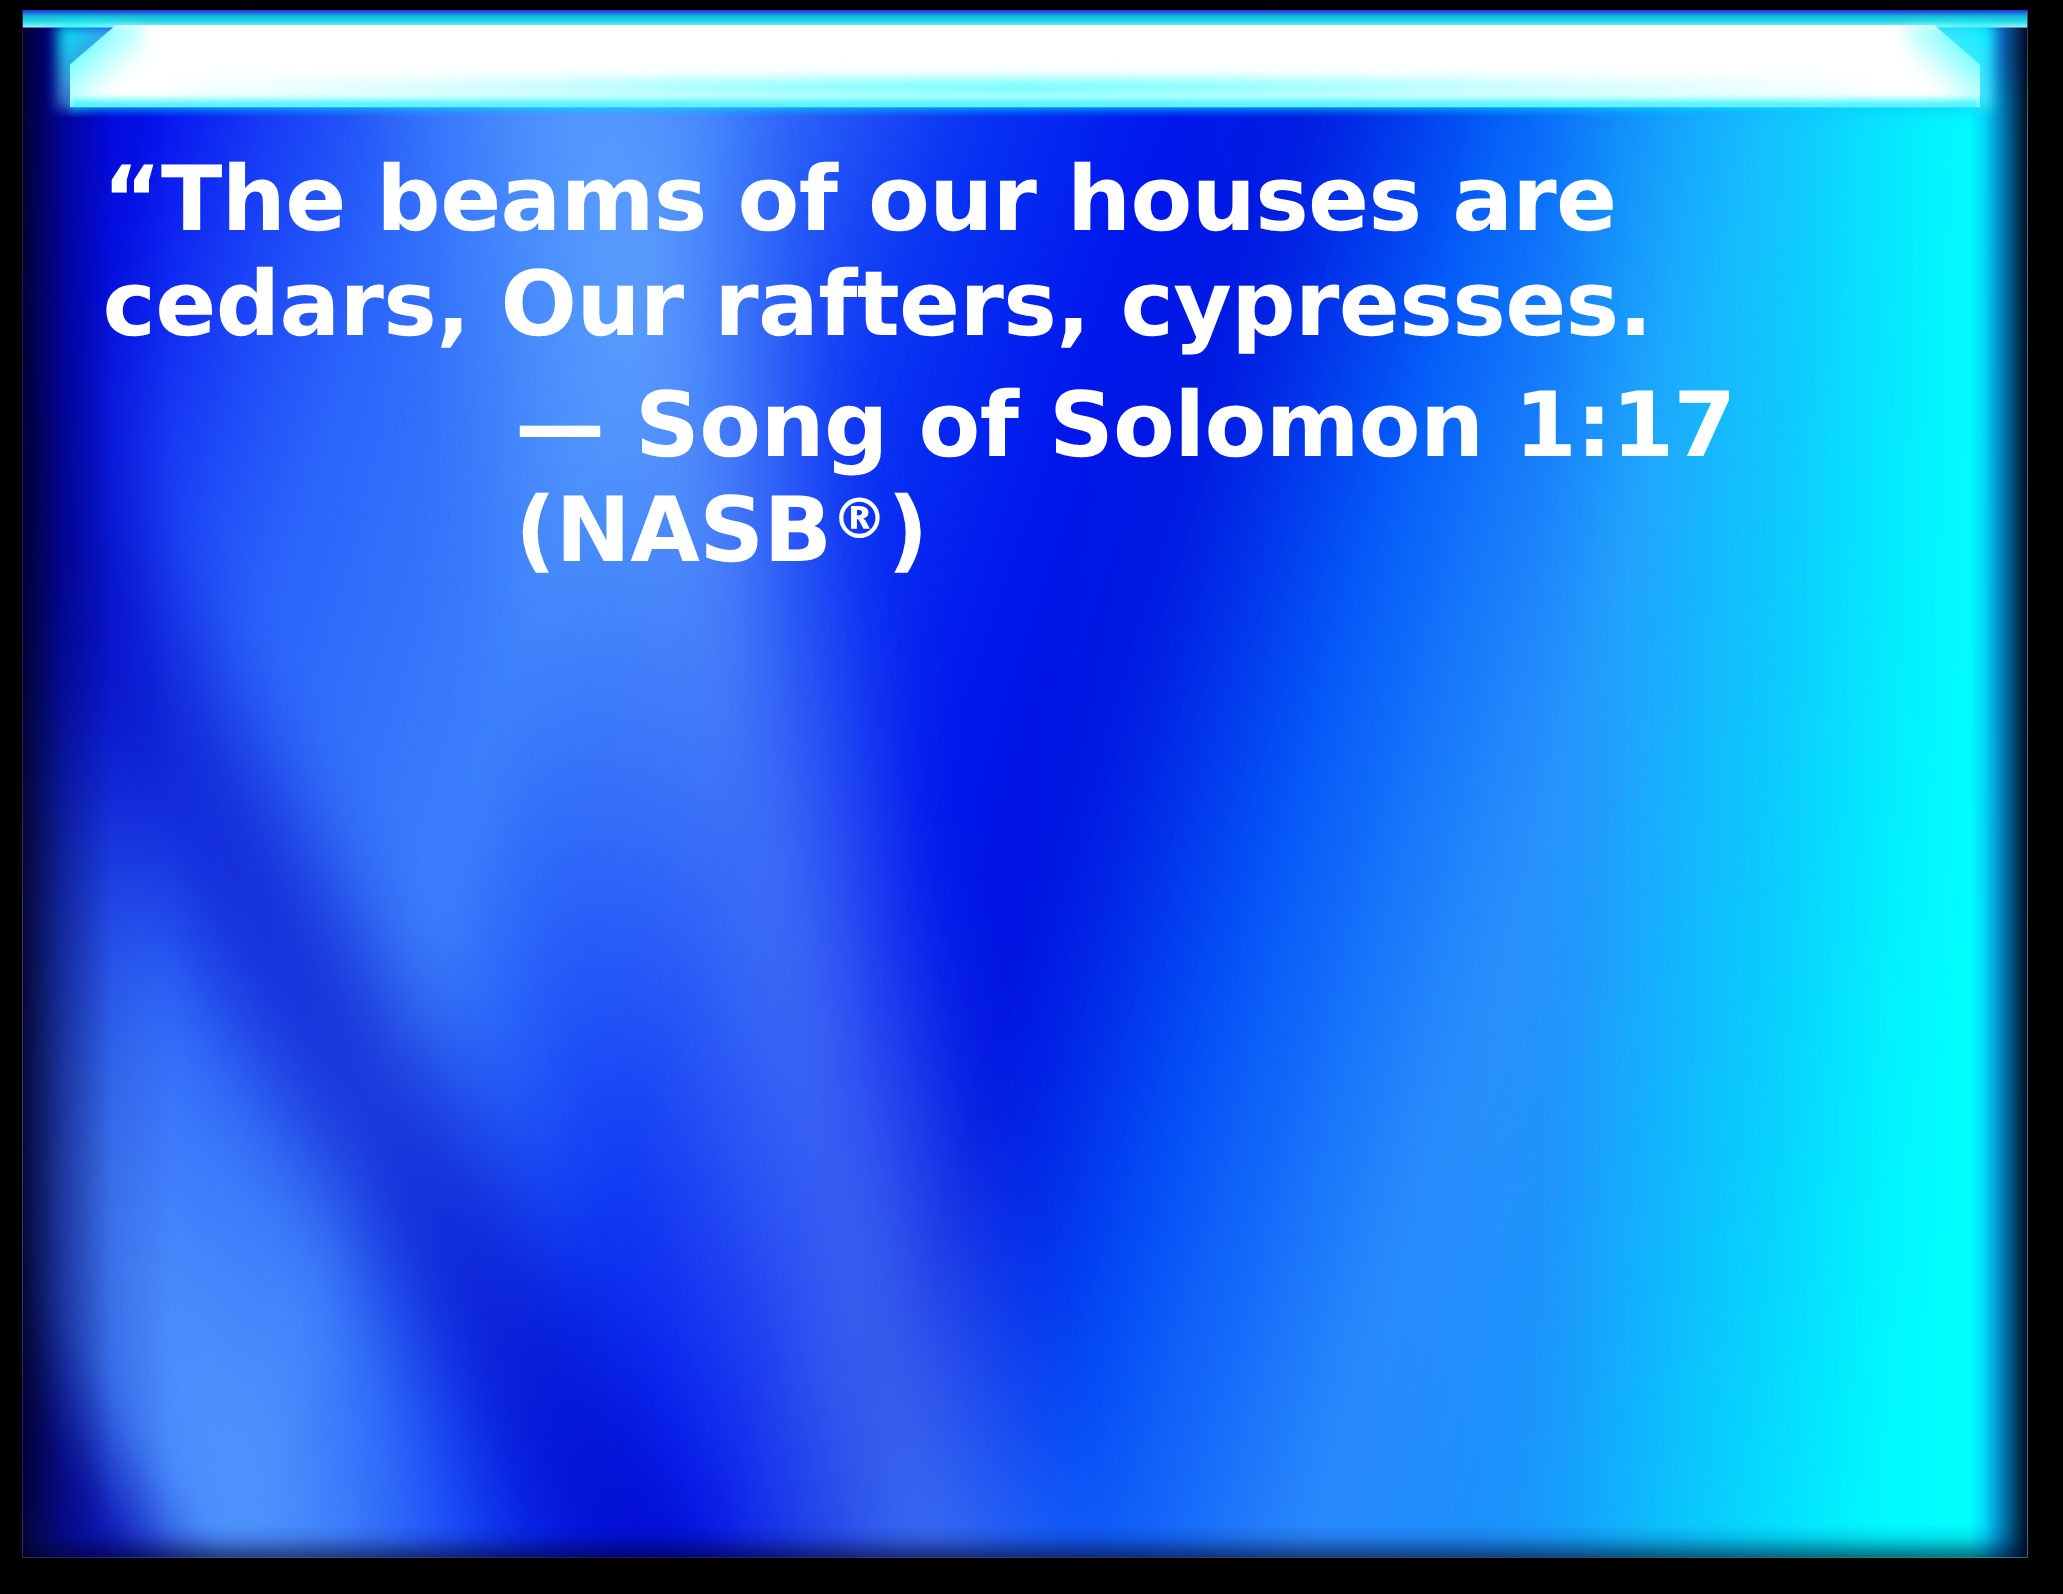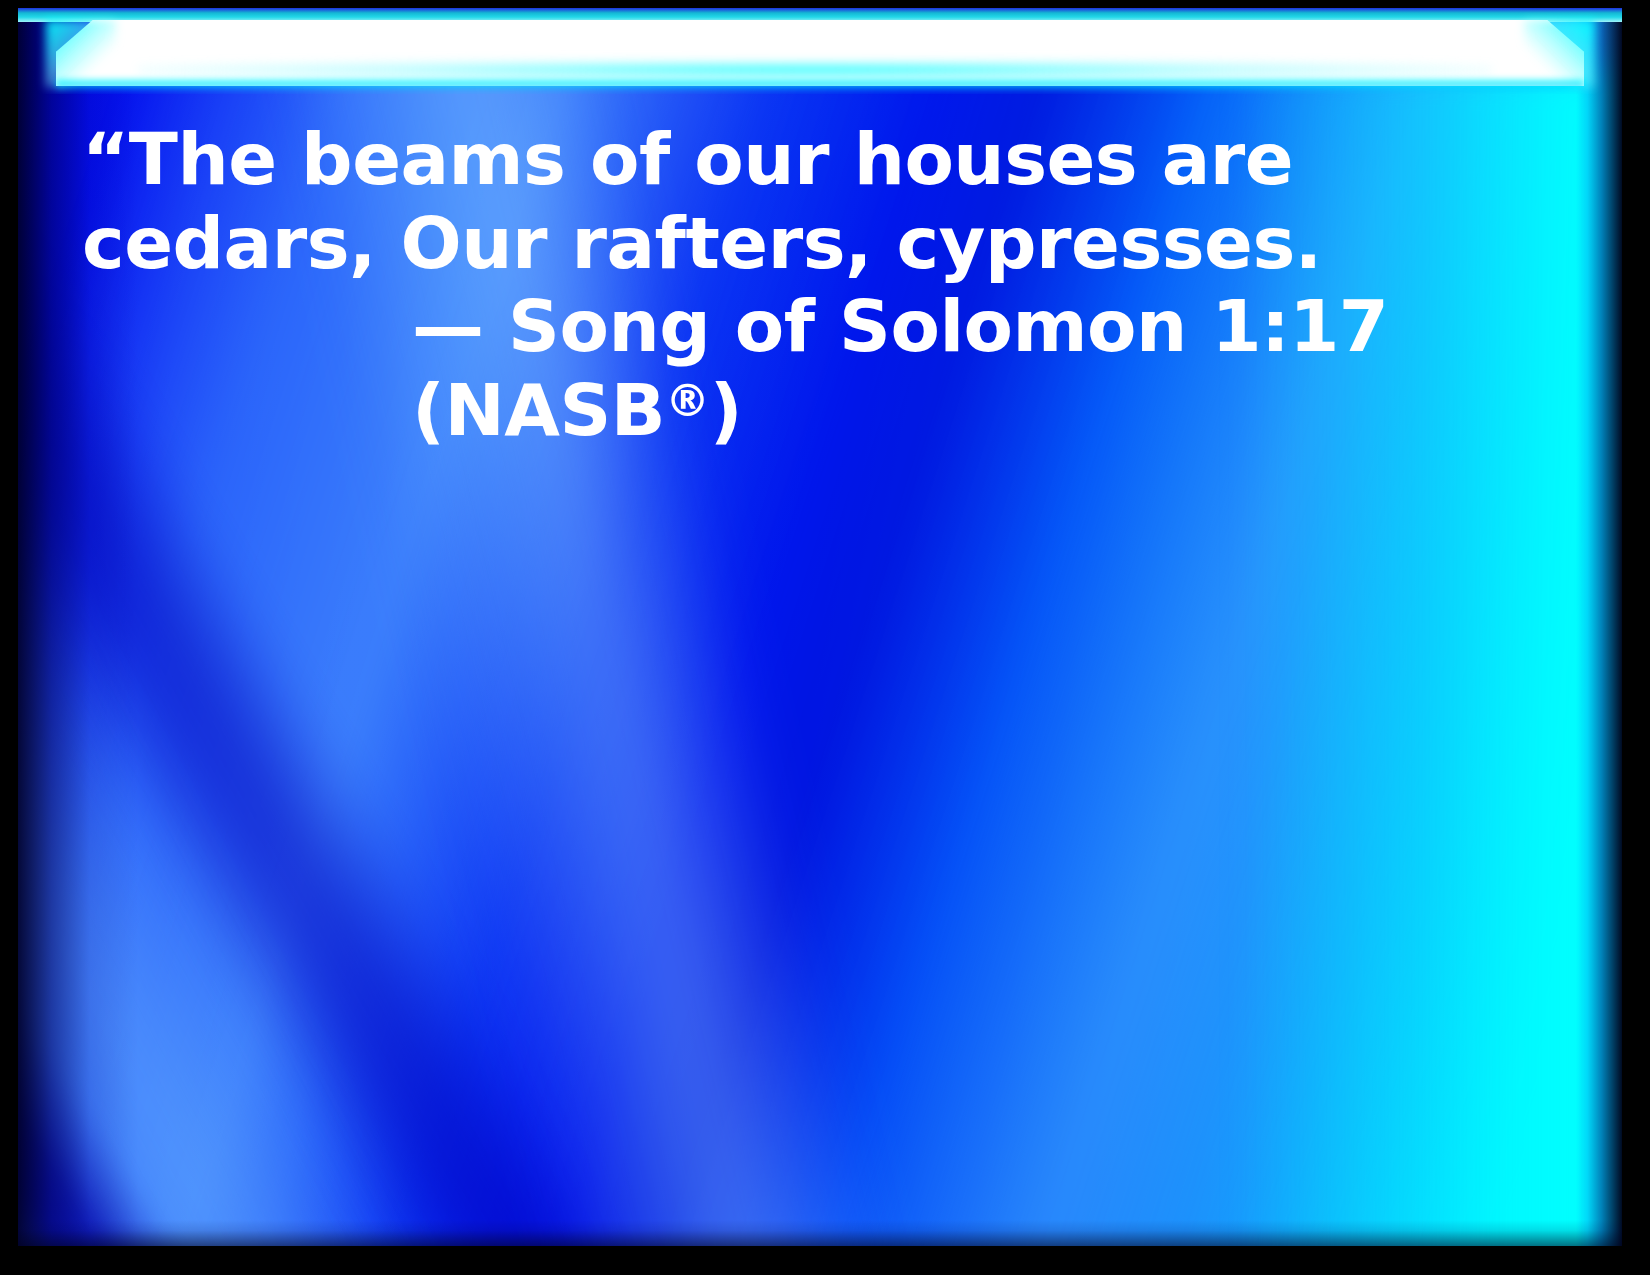--- a/index.html
+++ b/index.html
@@ -307,21 +307,21 @@
     line-height: 1.16;
     color: #ffffff;
     letter-spacing: -0.5px;
     -webkit-font-smoothing: antialiased;
   }
   .verse-body {
     display: block;
   }
   .verse-attribution {
     display: block;
-    margin-top: 0;
+    margin-top: 14px;
     padding-left: 330px;
   }
   .reg-mark {
     font-size: 0.62em;
     vertical-align: 0.42em;
     letter-spacing: 0;
   }
 </style>
 </head>
 <body>

